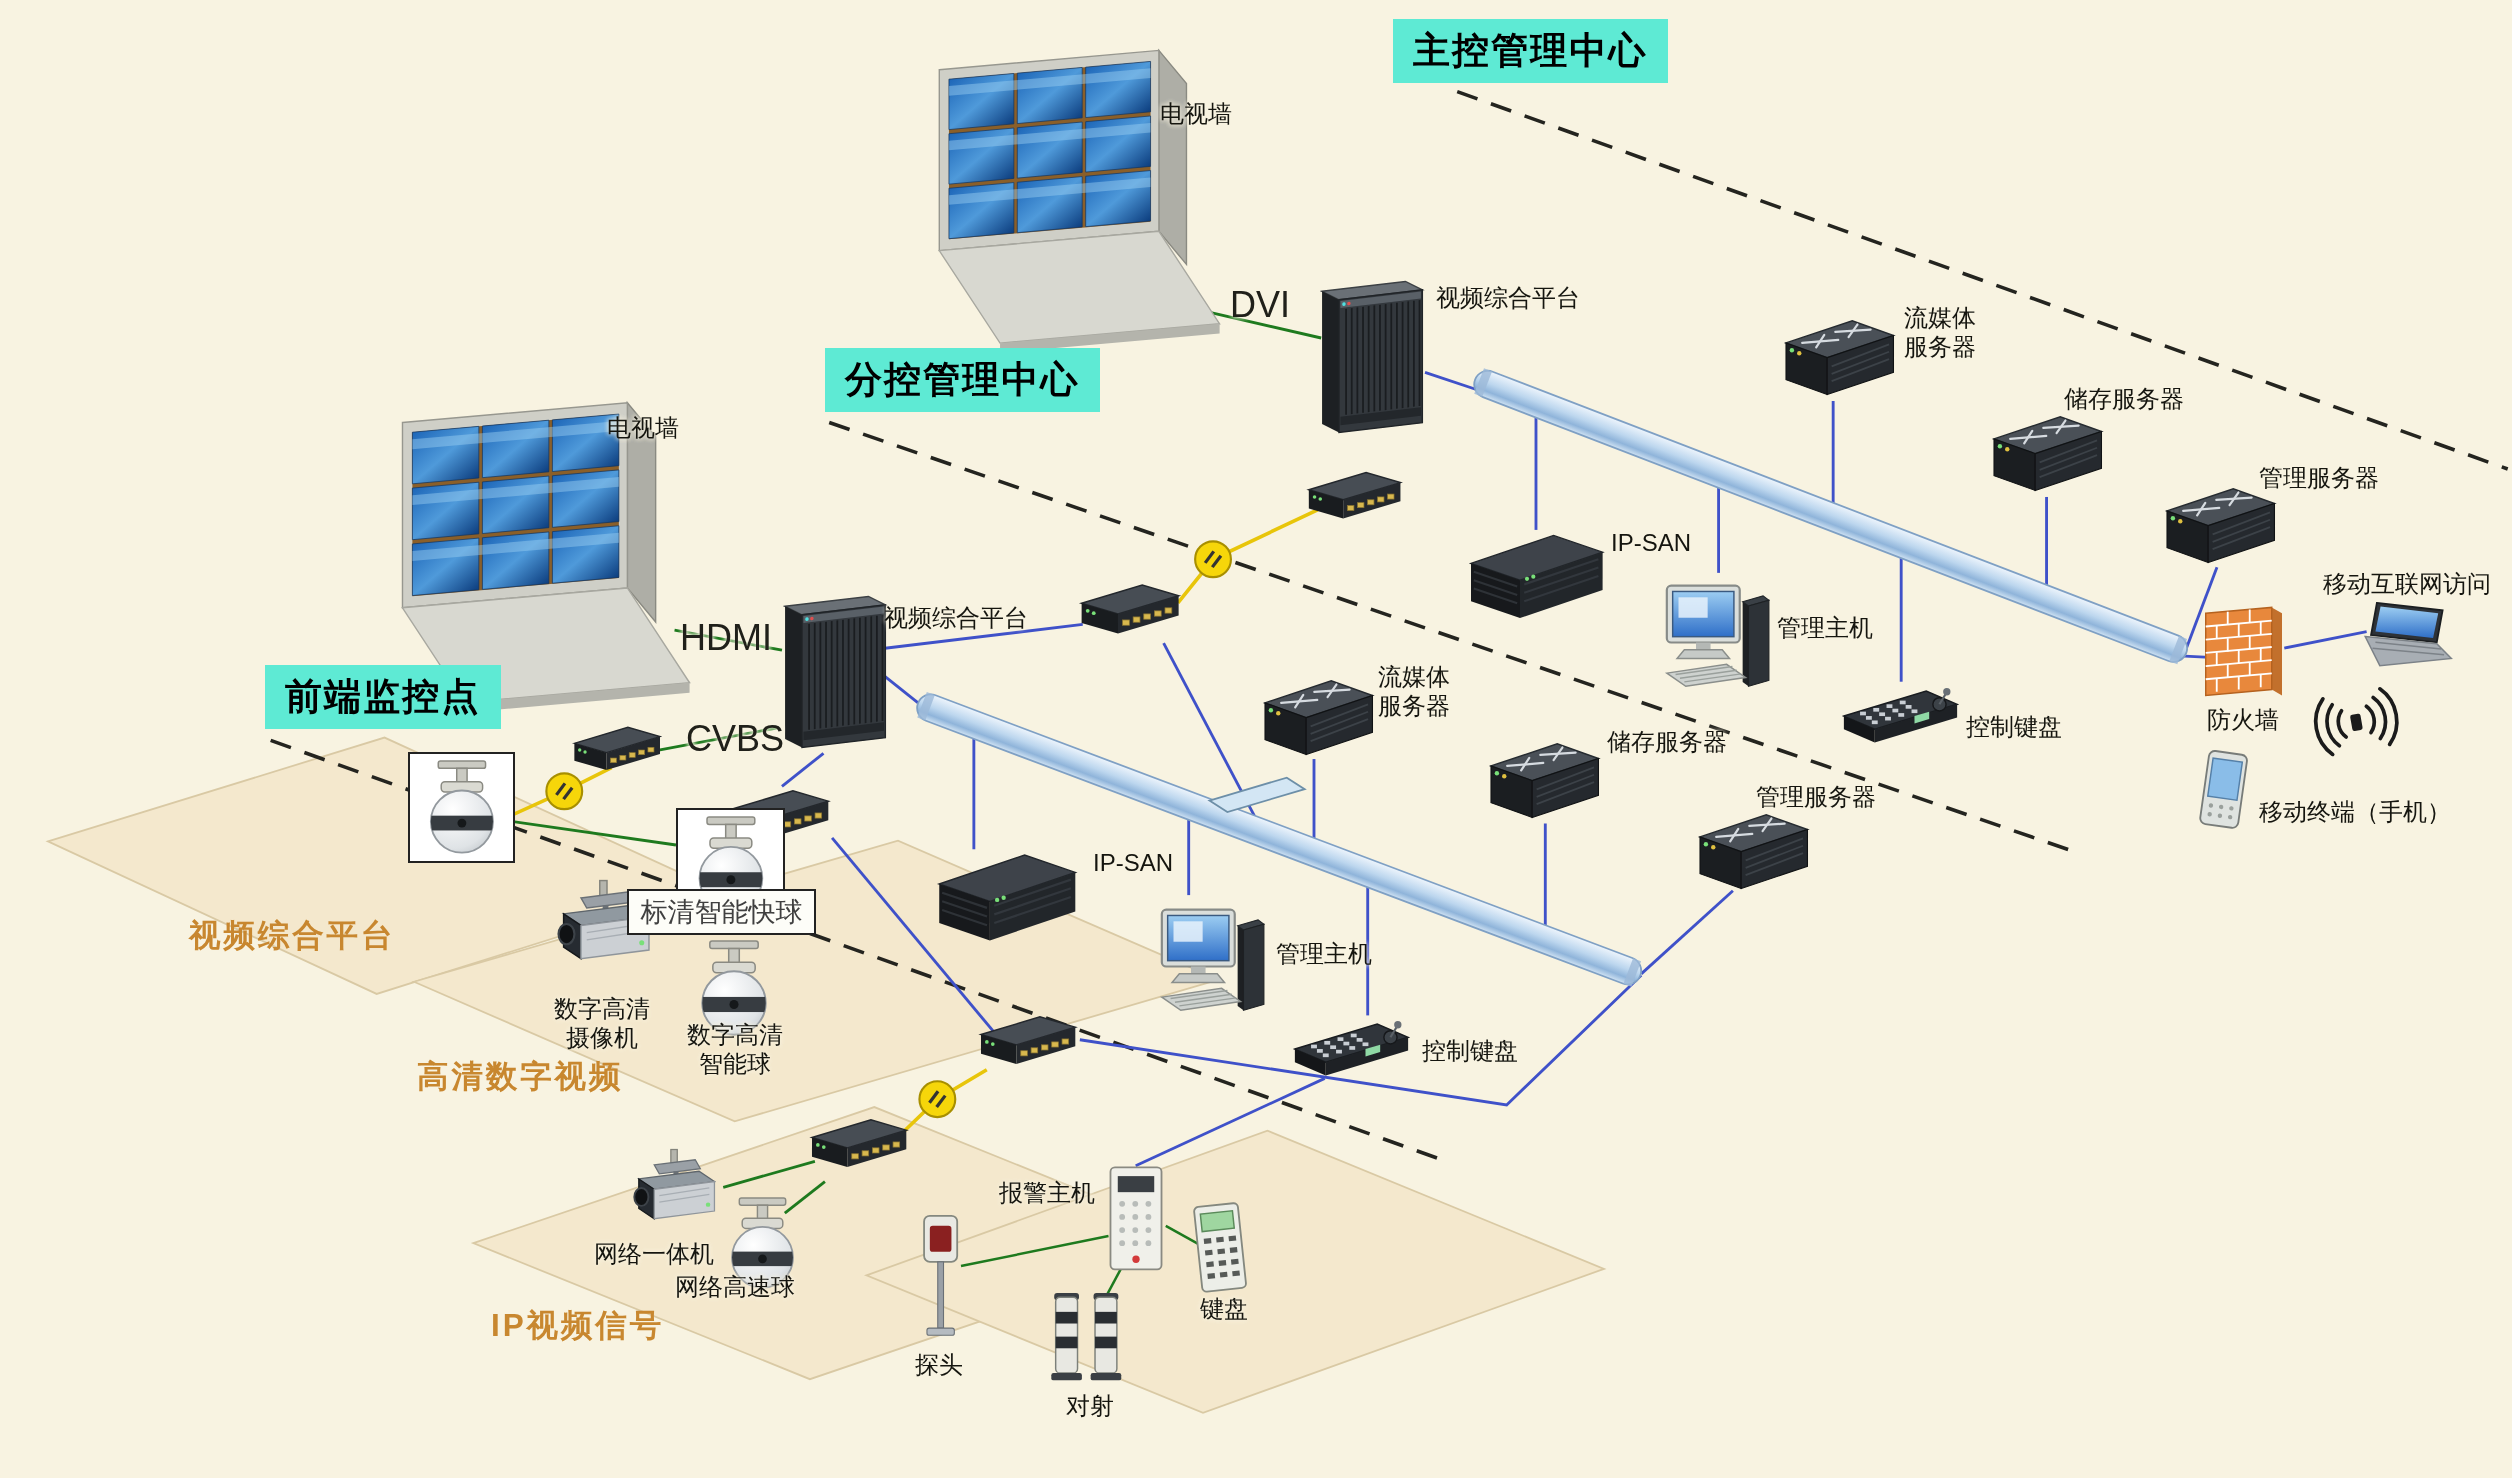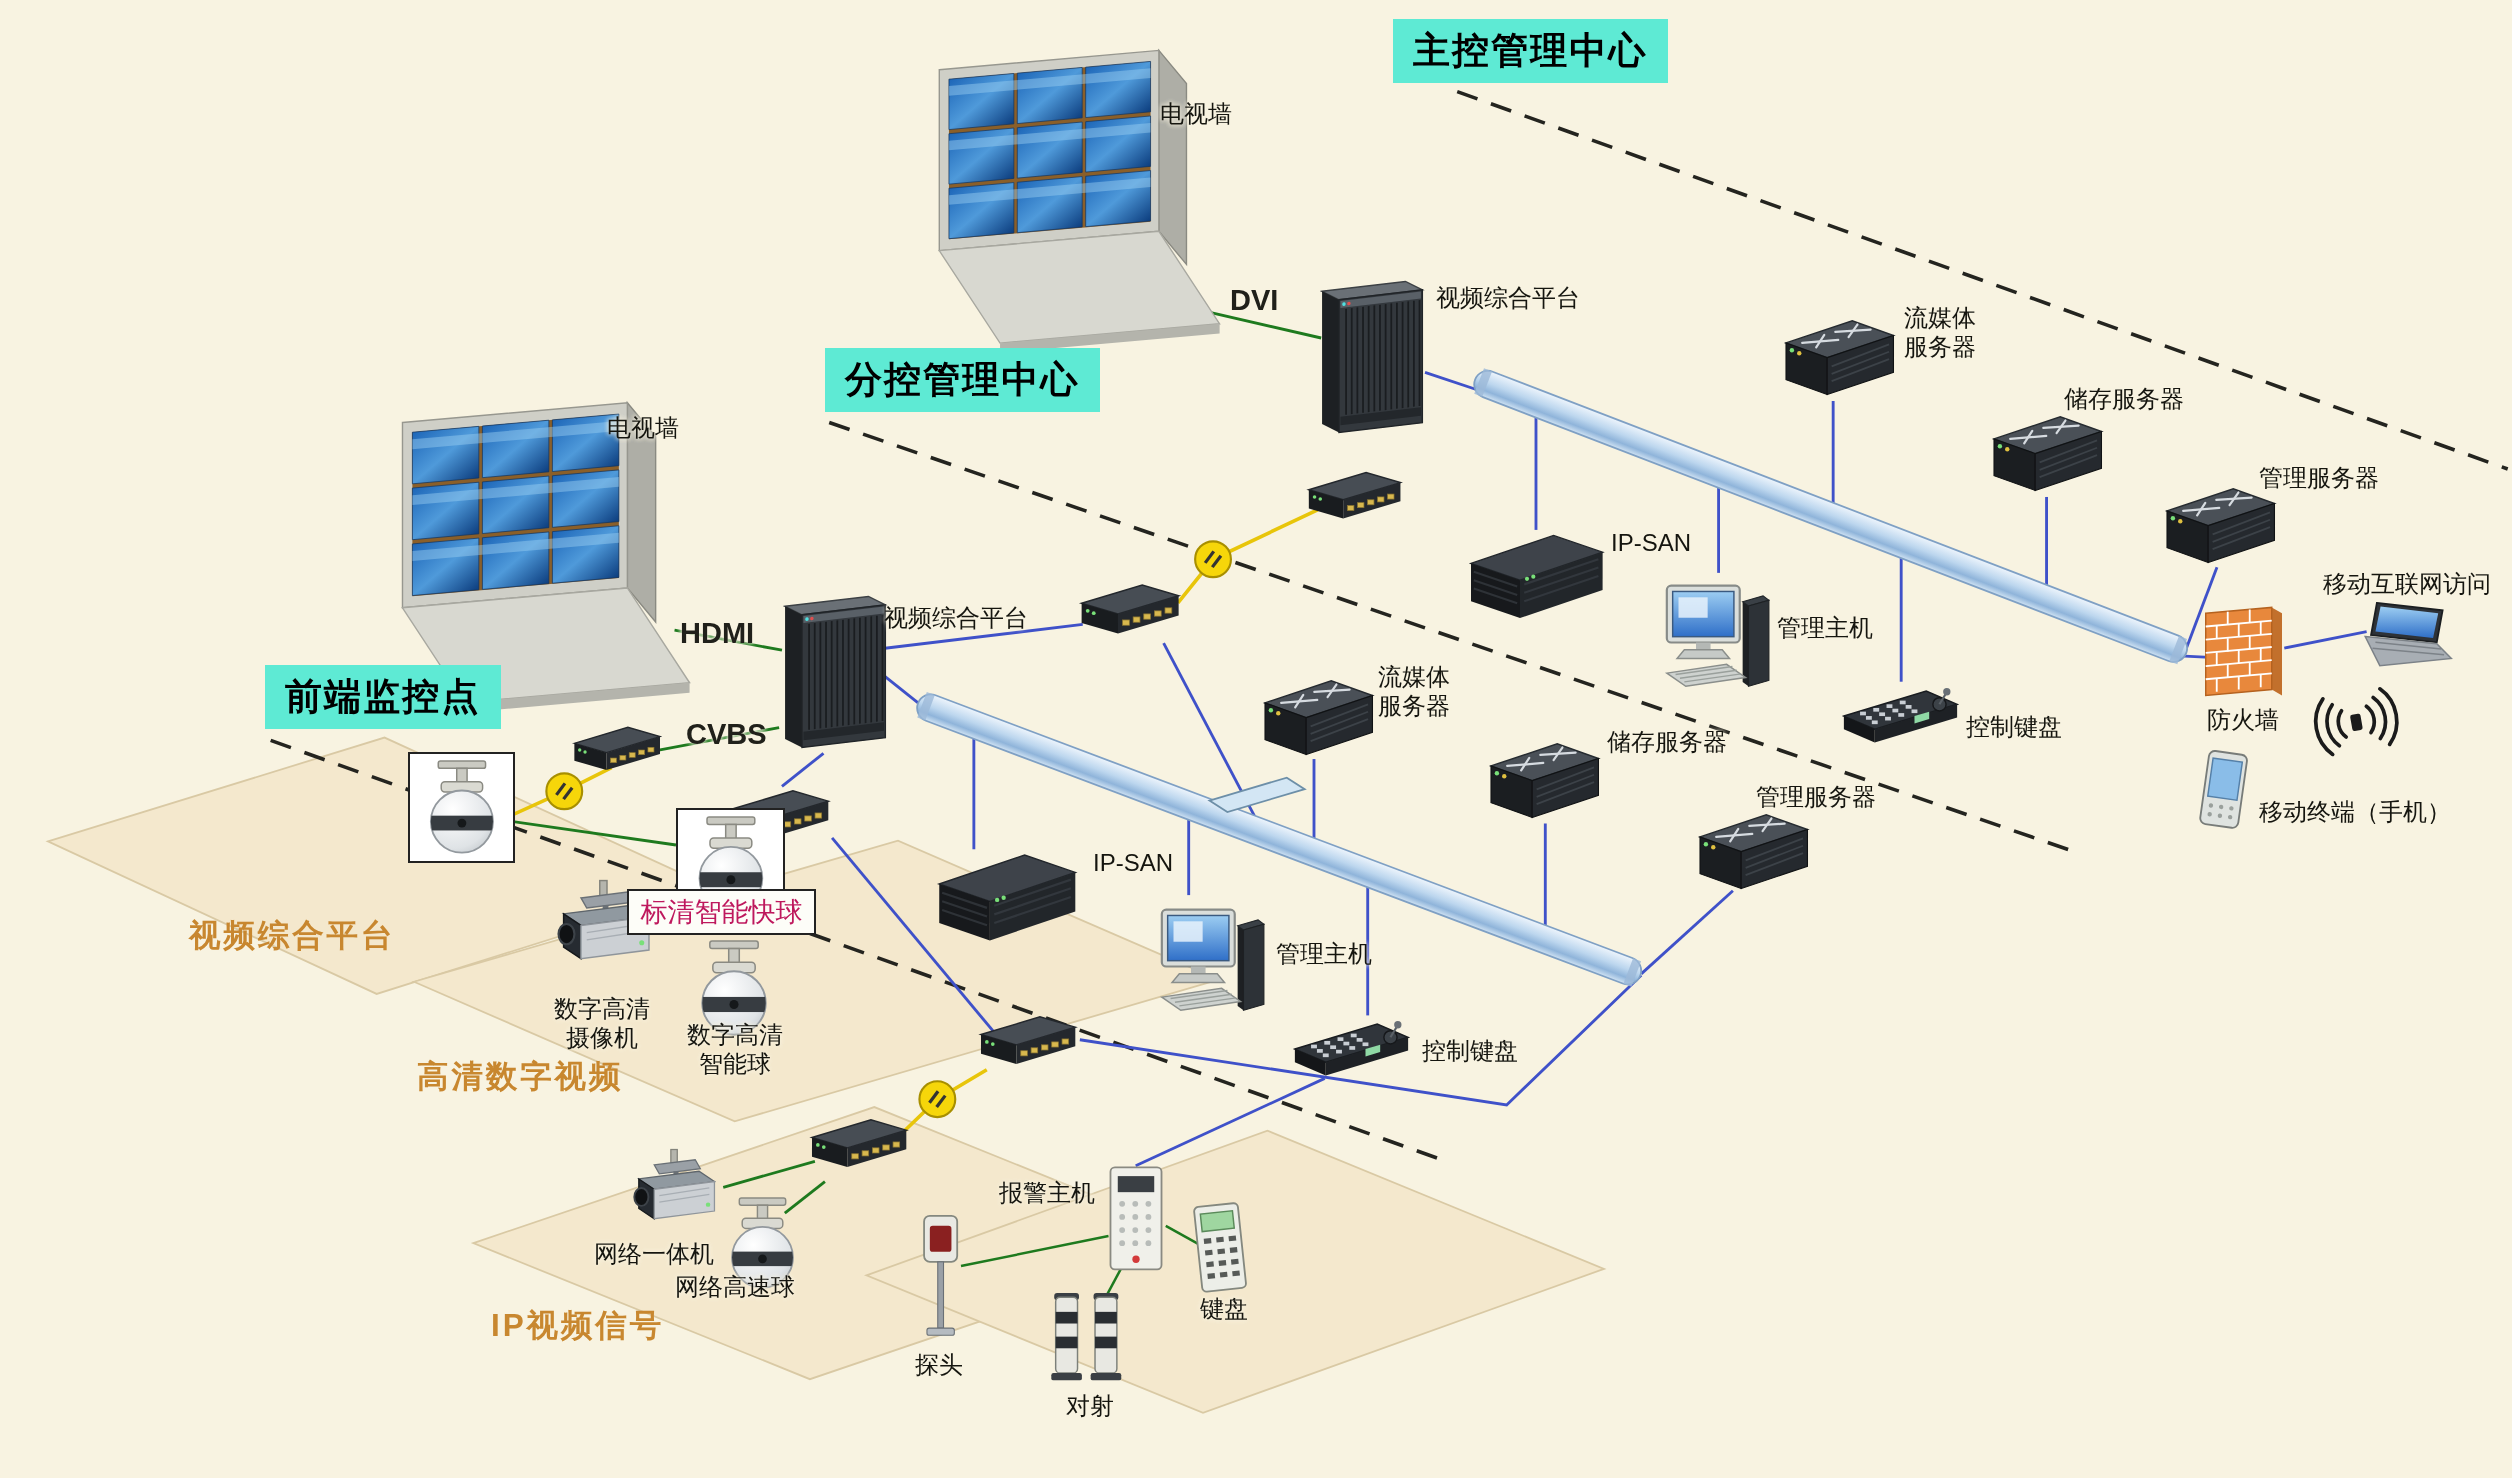--- a/index.html
+++ b/index.html
@@ -10,26 +10,26 @@
   .zone{fill:#f4e8cd;stroke:#d9c9a4;stroke-width:2.5}
   .dev{position:absolute}
   .dev svg{width:100%;height:100%;display:block;overflow:visible}
   .lbl{position:absolute;font-size:24px;line-height:1.2;color:#15150f;white-space:nowrap;
        text-shadow:0 0 5.7px #f8f3e1,0 0 5.7px #f8f3e1}
   .pre{white-space:pre-line}
   .ctr{text-align:center}
   .hdr{position:absolute;background:#5eead4;color:#000;font-size:37px;font-weight:700;
        padding:7.2px 20px;letter-spacing:2.1px;white-space:nowrap}
   .zlbl{position:absolute;font-size:31.5px;font-weight:700;color:#c8872f;letter-spacing:2.9px;white-space:nowrap}
-  .link-lbl{position:absolute;font-size:29px;font-weight:700;color:#20201a;white-space:nowrap;
+  .link-lbl{position:absolute;font-size:36px;font-weight:400;color:#20201a;white-space:nowrap;
        text-shadow:0 0 5.7px #f8f3e1,0 0 5.7px #f8f3e1}
   .cam-box{position:absolute;background:#fff;border:2.1px solid #222;padding:3.6px;
        display:flex;align-items:center;justify-content:center}
   .cam-box svg{width:100%;height:100%;display:block}
-  .boxed-lbl{position:absolute;background:#fdfdf8;border:2.1px solid #222;font-size:27px;color:#be185d;
+  .boxed-lbl{position:absolute;background:#fdfdf8;border:2.1px solid #222;font-size:27px;color:#404040;
        padding:2.9px 11.5px;white-space:nowrap;text-align:center}
   #icon-defs{position:absolute;width:0;height:0;overflow:hidden}
 </style>
 </head>
 <body>
 
 <div id="stage">
 
   <svg id="icon-defs" aria-hidden="true">
     <defs>

